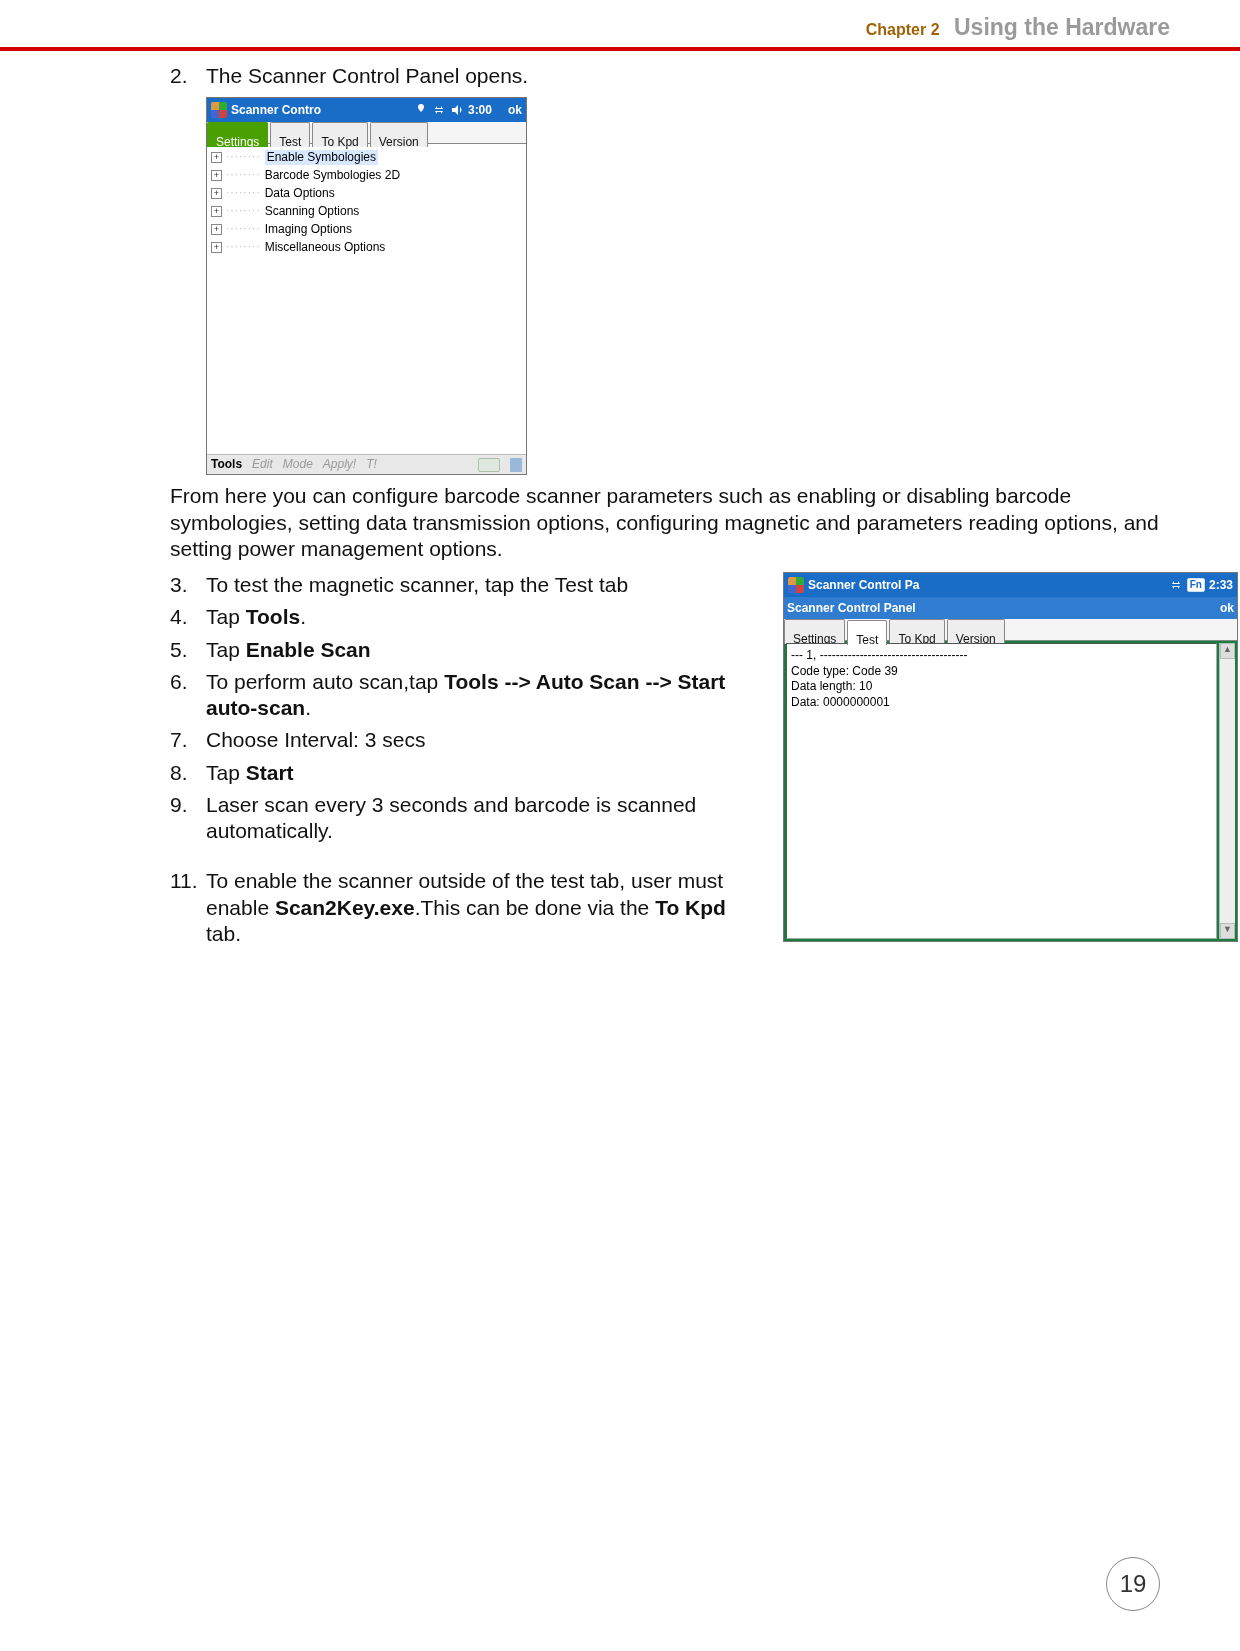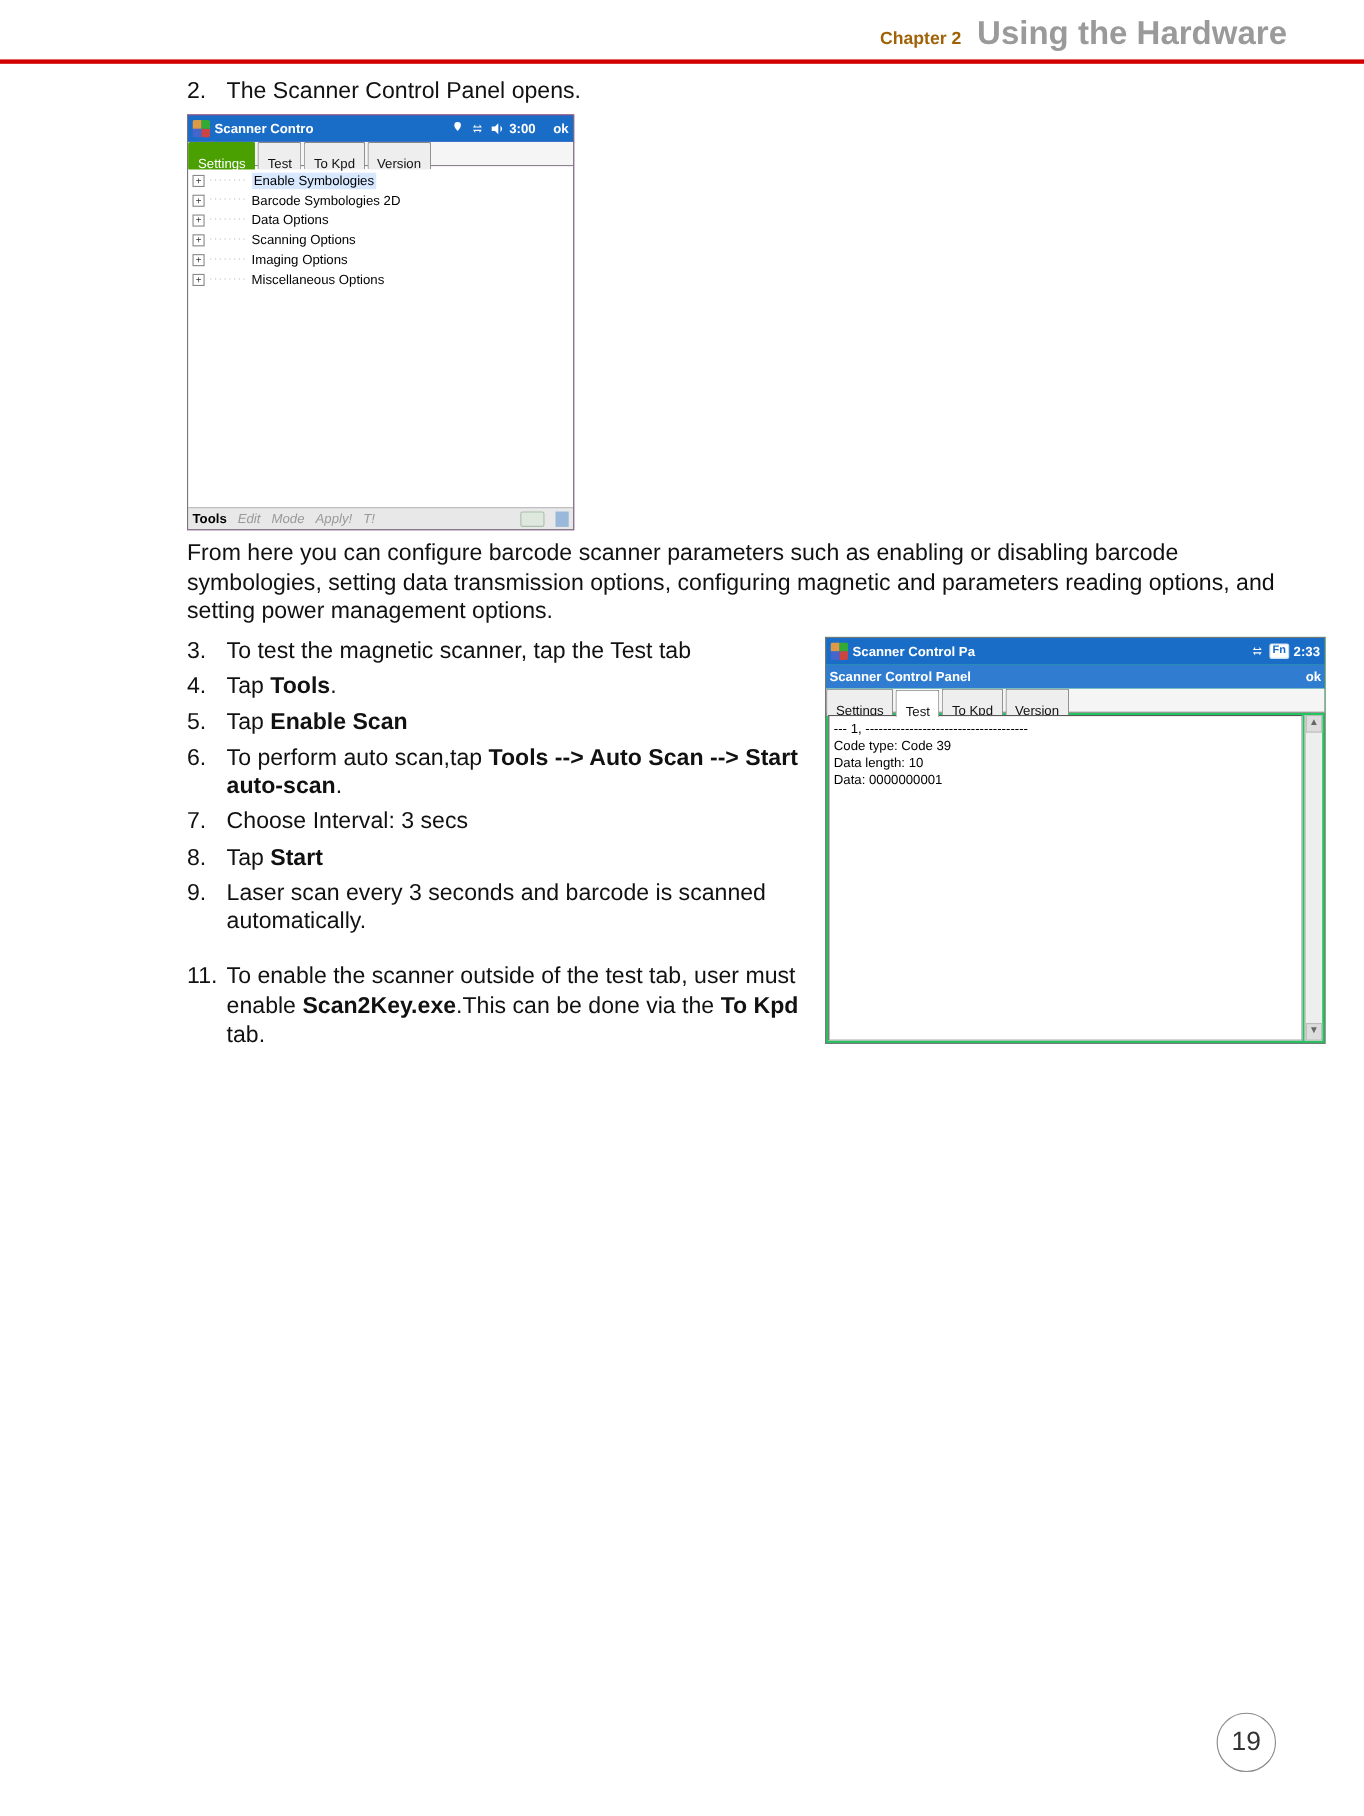--- a/index.html
+++ b/index.html
@@ -10,37 +10,38 @@
     width: 1240px;
     height: 1651px;
     position: relative;
     padding: 0;
   }
   .header {
     padding: 14px 70px 6px 70px;
     text-align: right;
   }
   .chapter { color: #a16207; font-weight: bold; font-size: 16px; text-align: center; }
-  .chapter-title { color: #9a9a9a; font-weight: bold; font-size: 30px; margin-left: 10px; }
+  .chapter-title { color: #9a9a9a; font-weight: bold; font-size: 23px; margin-left: 10px; }
   .redbar { background: #d20000; height: 4px; }
   .content {
     padding: 12px 70px 0 170px;
     font-size: 21px;
     color: #111;
     line-height: 1.25;
   }
   ol.steps { list-style: none; margin: 0; padding: 0; }
   ol.steps > li { position: relative; padding-left: 36px; margin-bottom: 6px; }
   ol.steps > li > .num { position: absolute; left: 0; width: 30px; }
   .bold { font-weight: bold; }
   .fig { margin: 8px 0 8px 0; }
   .screenshot1 {
     border: 1px solid #777;
-    width: 352px;
-    background: #a21caf;
+    width: 321px;
+    background: #0f172a;
+    margin-left: 36px;
   }
   .ss1-titlebar {
     background: linear-gradient(#1a6dc7,#1a6dc7);
     height: 24px;
     display: flex;
     align-items: center;
     color: #fff;
     font-family: Tahoma, Arial, sans-serif;
     font-size: 12px;
     font-weight: bold;
@@ -122,21 +123,22 @@
     display: inline-block;
   }
 
   .two-col { display: flex; gap: 14px; }
   .two-col .left { flex: 1; }
   .two-col .right { width: 420px; }
 
   .screenshot2 {
     border: 1px solid #777;
     width: 455px;
-    background: #22c55e;
+    background: #15803d;
+    margin-left: 33px;
   }
   .ss2-titlebar {
     height: 24px;
     background: linear-gradient(#1a6dc7,#1a6dc7);
     color: #fff;
     font-family: Tahoma, Arial;
     font-size: 12px;
     font-weight: bold;
     display: flex; align-items: center; padding: 0 4px; gap: 4px;
   }

